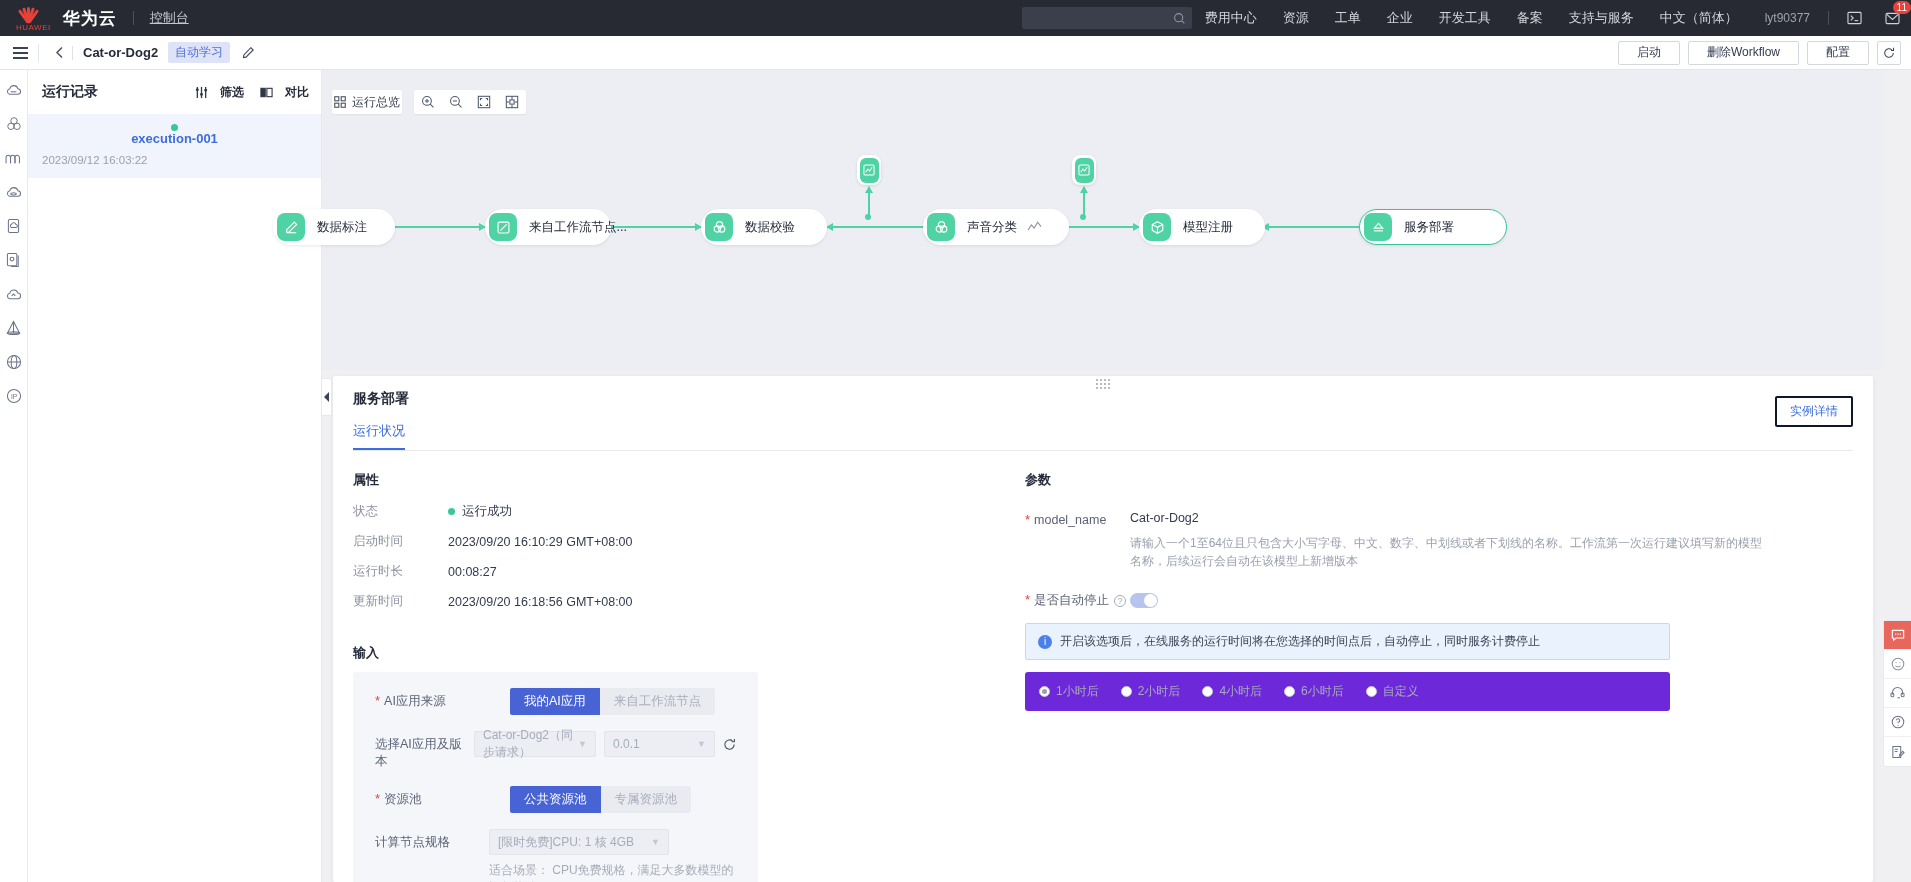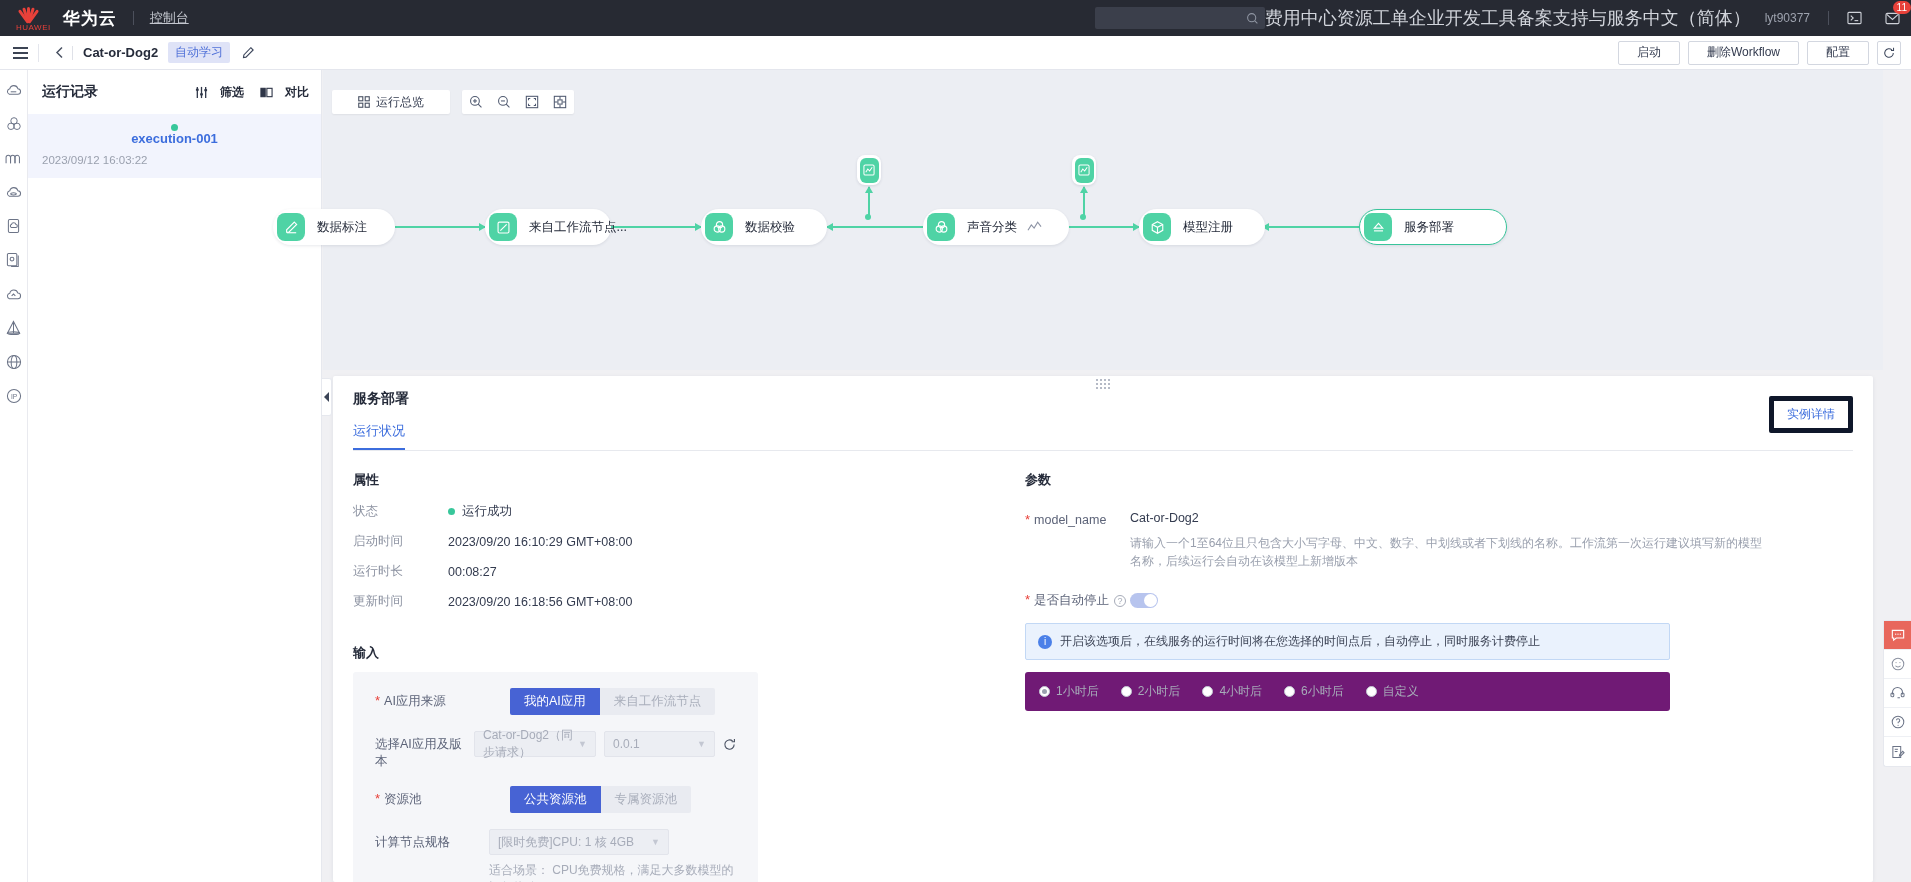--- a/index.html
+++ b/index.html
@@ -31,21 +31,21 @@
   .topbar .vsep { width:1px; height:14px; background:#4c505c; margin: 0 16px; }
   .console-link { color:#c4c7cf; font-size:13px; }
   .top-right { position:absolute; right: 0; top:0; height:36px; display:flex; align-items:center; }
   .search-box {
     width: 170px; height: 22px; background:#3b3f4b; border-radius:2px;
     display:flex; align-items:center; padding: 0 6px; position:relative;
   }
   .search-box .ph { color:#f97316; font-size:12px;margin-top:48px; }
   .search-box .sicon { position:absolute; right:6px; color:#9096a3; font-size:13px;}
   .tnav { display:flex; align-items:center; }
-  .tnav a { color:#d2d5dc; font-size:18px; margin: 0 0; text-decoration:none; white-space:nowrap;}
+  .tnav a { color:#d2d5dc; font-size:13px; margin: 0 13px; text-decoration:none; white-space:nowrap;}
   .user-name { color:#9da2ae; font-size:12px; margin:0 12px 0 14px;}
   .ticon { width:22px; height:22px; margin: 0 8px; position:relative; color:#cfd2d9; display:flex; align-items:center; justify-content:center;}
   .badge {
     position:absolute; top:-6px; right:-8px; background:#e8413a; color:#fff;
     font-size:10px; border-radius:9px; padding:1px 4px; line-height:11px; min-width:16px; text-align:center;
   }
   
   .subbar {
     height:34px; background:#fff; border-bottom:1px solid #e4e6ed;
     display:flex; align-items:center; position:relative;
@@ -100,21 +100,21 @@
     color:#3b4457; font-size:8px; z-index:6; cursor:pointer;
   }
   
   .canvas {
     position:absolute; left:323px; top:70px; right:28px; height:300px;
     background:#eceef3;
   }
   .canvas-tools { position:absolute; left:9px; top:20px; display:flex; gap:12px;}
   .ctool-group { background:#fff; border-radius:2px; height:24px; display:flex; align-items:center; box-shadow:0 1px 2px rgba(0,0,0,.06);}
   .ctool { width:28px; height:24px; display:flex; align-items:center; justify-content:center; color:#505a70; font-size:13px; cursor:pointer;}
-  .ctool.labeled { width:auto; padding: 0 26px; gap:6px; font-size:12px; color:#333b4f;}
+  .ctool.labeled { width:auto; padding: 0 2px; gap:6px; font-size:12px; color:#333b4f;}
   .flow { position:absolute; left:0; top:0; right:0; bottom:0; }
   .node {
     position:absolute; height:36px; background:#fff; border-radius:18px;
     display:flex; align-items:center; padding-left:4px; padding-right:16px;
     box-shadow:0 1px 3px rgba(30,40,70,.10);
   }
   .node.sel { border:1.5px solid #39c49a; }
   .node .nico {
     width:28px; height:28px; border-radius:8px; background:#4fd3a5;
     display:flex; align-items:center; justify-content:center; color:#fff; flex:0 0 auto;
@@ -148,21 +148,21 @@
     overflow:hidden;
   }
   .grip { position:absolute; left:50%; top:3px; transform:translateX(-50%); display:flex; gap:2px; }
   .grip i { width:2px; height:2px; background:#b5bac6; display:block;}
   .grip .col { display:flex; flex-direction:column; gap:2px;}
   .detail-inner { padding: 14px 20px 0 20px; position:relative; height:100%;}
   .dtitle { font-size:14px; font-weight:bold; color:#252b3a;}
   .tabs { margin-top:14px; border-bottom:1px solid #e7e9ee; display:flex;}
   .tab { font-size:13px; color:#3c6ddd; padding-bottom:8px; border-bottom:2px solid #3c6ddd; cursor:pointer;}
   .inst-btn {
-    position:absolute; right:20px; top:20px; border:5px solid #0f172a; color:#3c6ddd;
+    position:absolute; right:20px; top:20px; border:2px solid #0f172a; color:#3c6ddd;
     background:#fff; font-size:12px; padding:5px 13px; border-radius:2px; cursor:pointer; font-family:inherit;
   }
   .cols { display:flex; margin-top:20px; }
   .col-left { width:640px; }
   .col-right { flex:1; padding-left:32px;}
   .sec-h { font-size:13px; font-weight:bold; color:#252b3a; margin-bottom:14px;}
   .kv { display:flex; margin-bottom:13px; font-size:12.5px; }
   .kv .k { width:95px; color:#8d93a2;}
   .kv .v { color:#333b4f; display:flex; align-items:center; gap:7px;}
   .formbox { background:#f5f6f9; border-radius:3px; padding:16px 22px; width:405px; margin-top:6px;}
@@ -186,21 +186,21 @@
   .pval { flex:1; }
   .pval .main { font-size:12.5px; color:#333b4f;}
   .pdesc { font-size:12px; color:#9aa0ae; line-height:18px; margin-top:9px; max-width:640px;}
   .toggle { width:28px; height:15px; border-radius:8px; background:#b7c4ee; position:relative;}
   .toggle .knob { position:absolute; right:1px; top:1px; width:13px; height:13px; border-radius:50%; background:#fff;}
   .note {
     margin-top:14px; background:#eaf2fd; border:1px solid #c2d8f5; border-radius:2px;
     padding:9px 12px; display:flex; align-items:center; gap:8px; font-size:12px; color:#3b4254; width:645px;
   }
   .info-ico { width:14px; height:14px; border-radius:50%; background:#4b80e8; color:#fff; font-size:10px; display:flex; align-items:center; justify-content:center; flex:0 0 auto;}
-  .radios { margin-top:12px; background:#701a75; border-radius:3px; padding:11px 14px; display:flex; gap:22px; width:645px;}
+  .radios { margin-top:12px; background:#6d28d9; border-radius:3px; padding:11px 14px; display:flex; gap:22px; width:645px;}
   .radio { display:flex; align-items:center; gap:6px; font-size:12px; color:#a7acb9;}
   .rc { width:11px; height:11px; border-radius:50%; border:1px solid #c3c7d2; background:#fff; position:relative;}
   .rc.on:after { content:''; position:absolute; left:2px; top:2px; width:5px; height:5px; border-radius:50%; background:#9aa0ae;}
   .qmark { width:12px; height:12px; border-radius:50%; border:1px solid #a7acb9; color:#a7acb9; font-size:9px; display:inline-flex; align-items:center; justify-content:center; margin-left:5px;}
   
   .floatrail {
     position:absolute; right:0; top:620px; width:28px; background:#fff;
     border:1px solid #e6e8ee; border-right:none; border-radius:3px 0 0 3px;
   }
   .fr-item { height:29px; display:flex; align-items:center; justify-content:center; color:#6c7487; font-size:13px; border-bottom:1px solid #eef0f4; cursor:pointer;}

